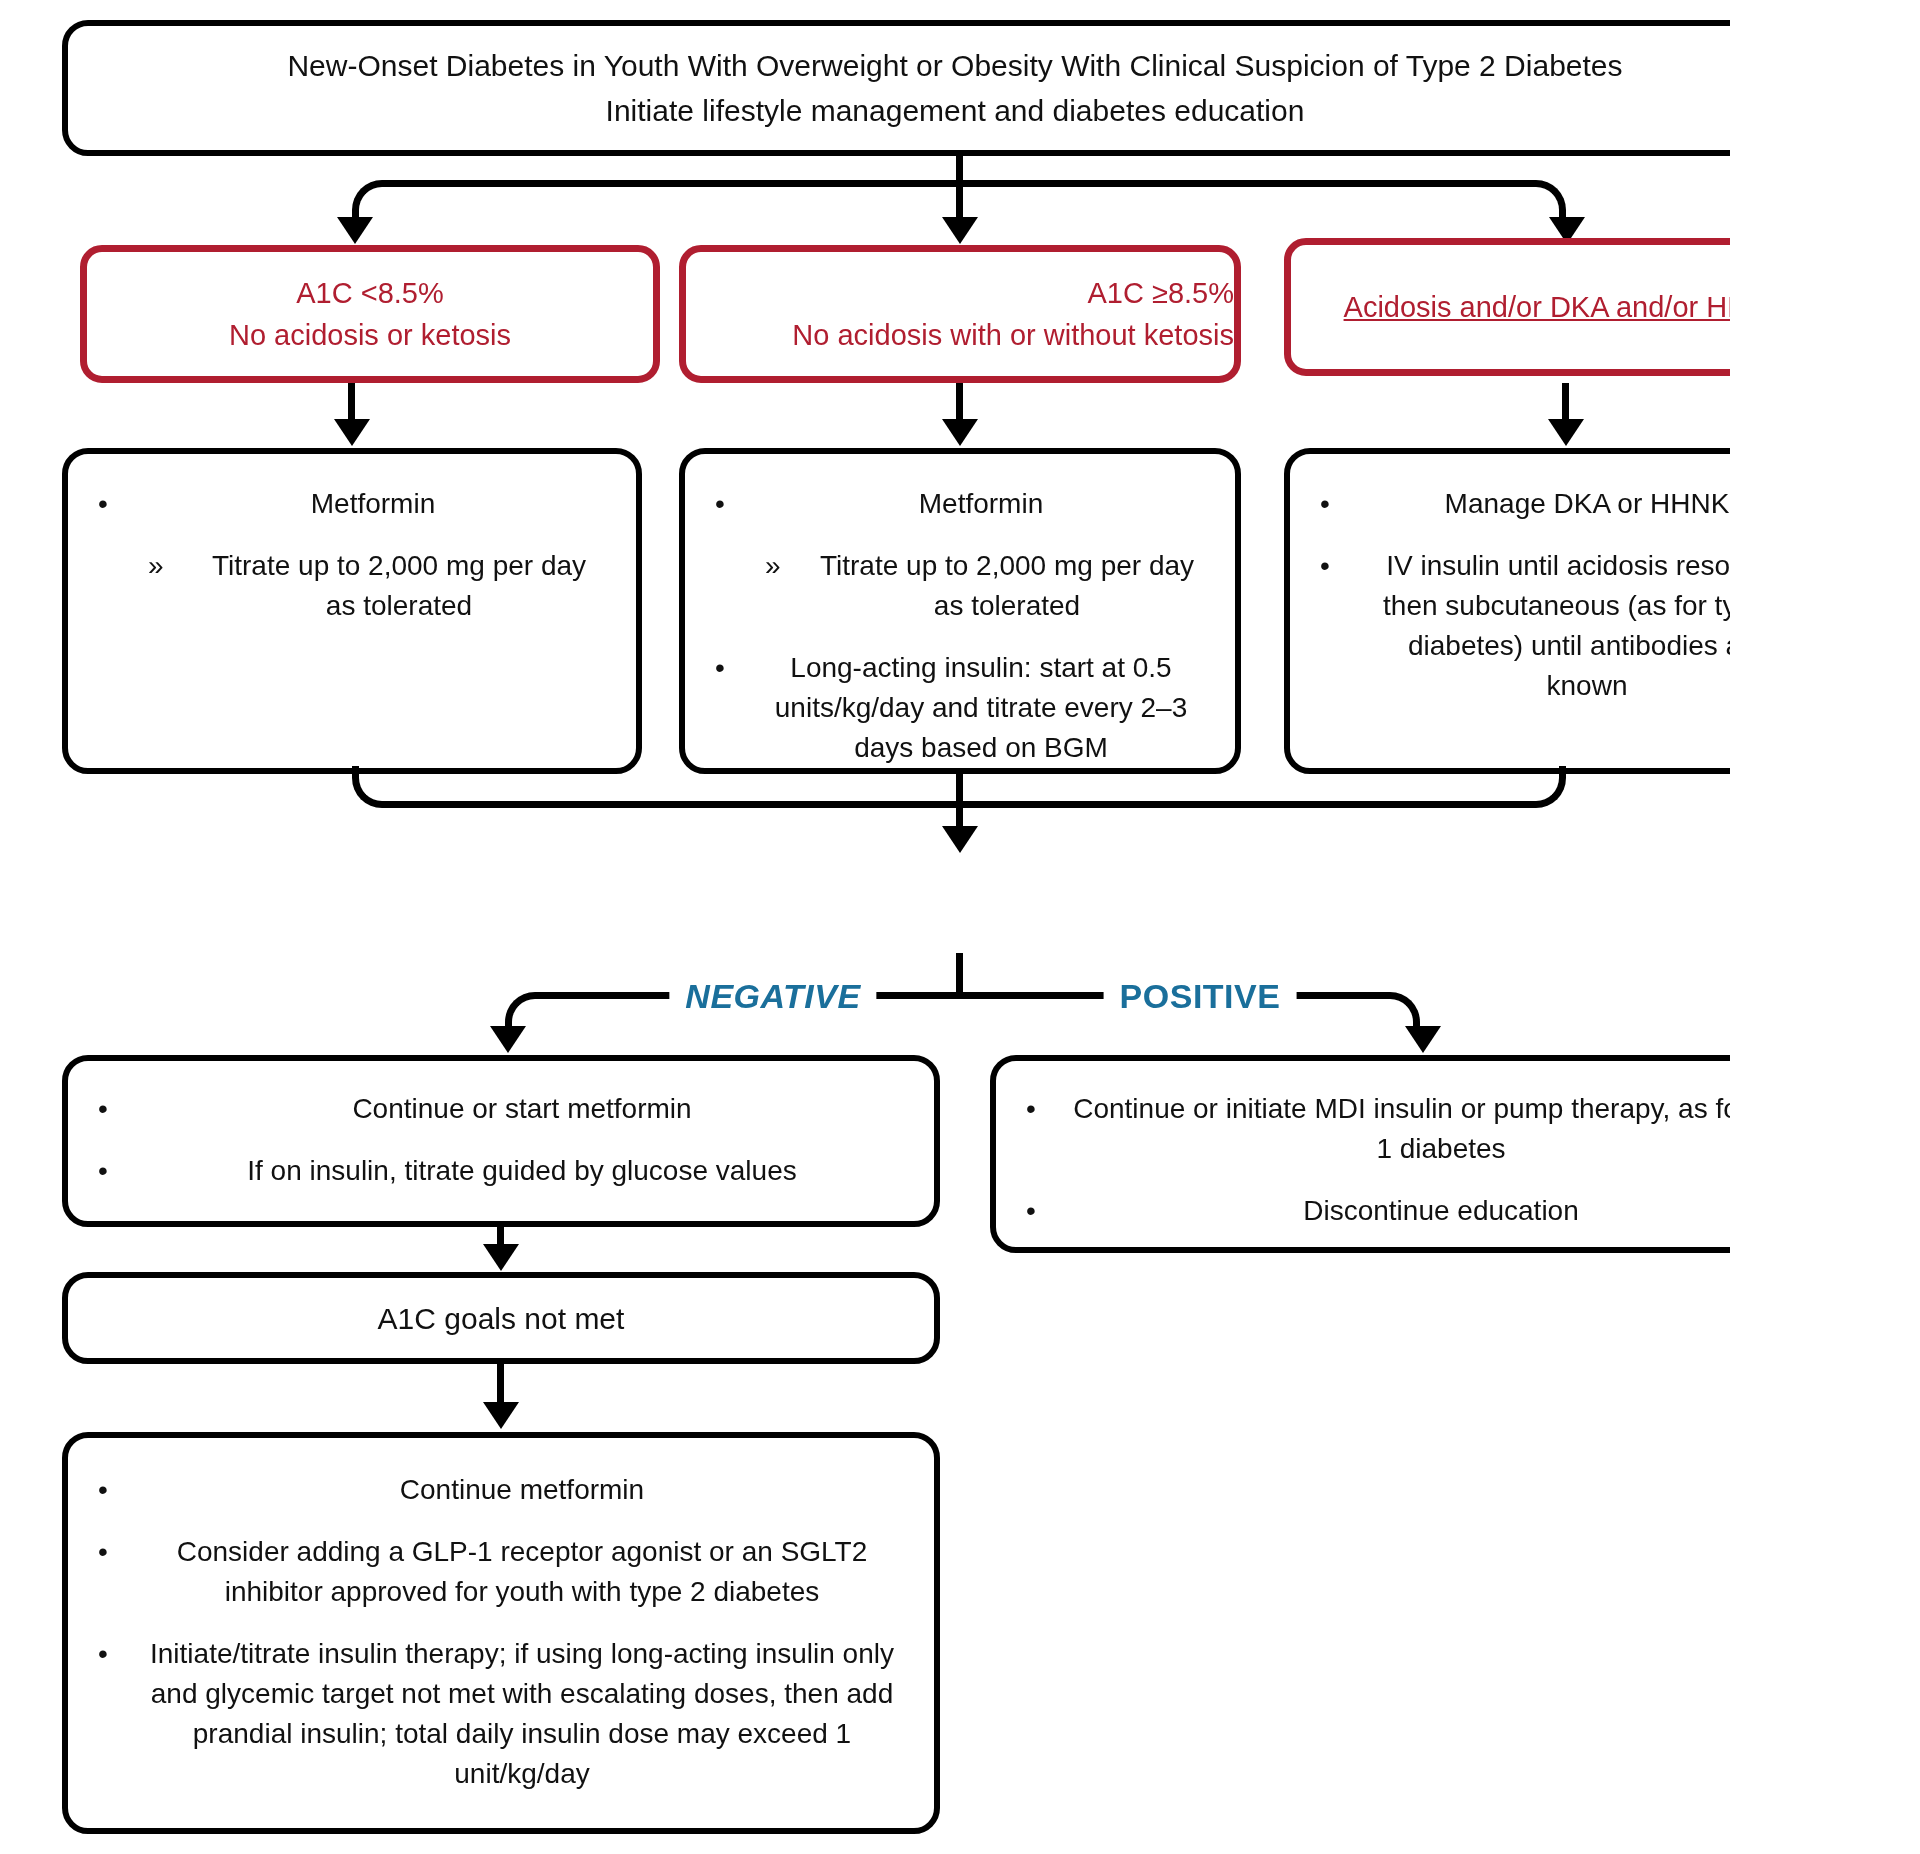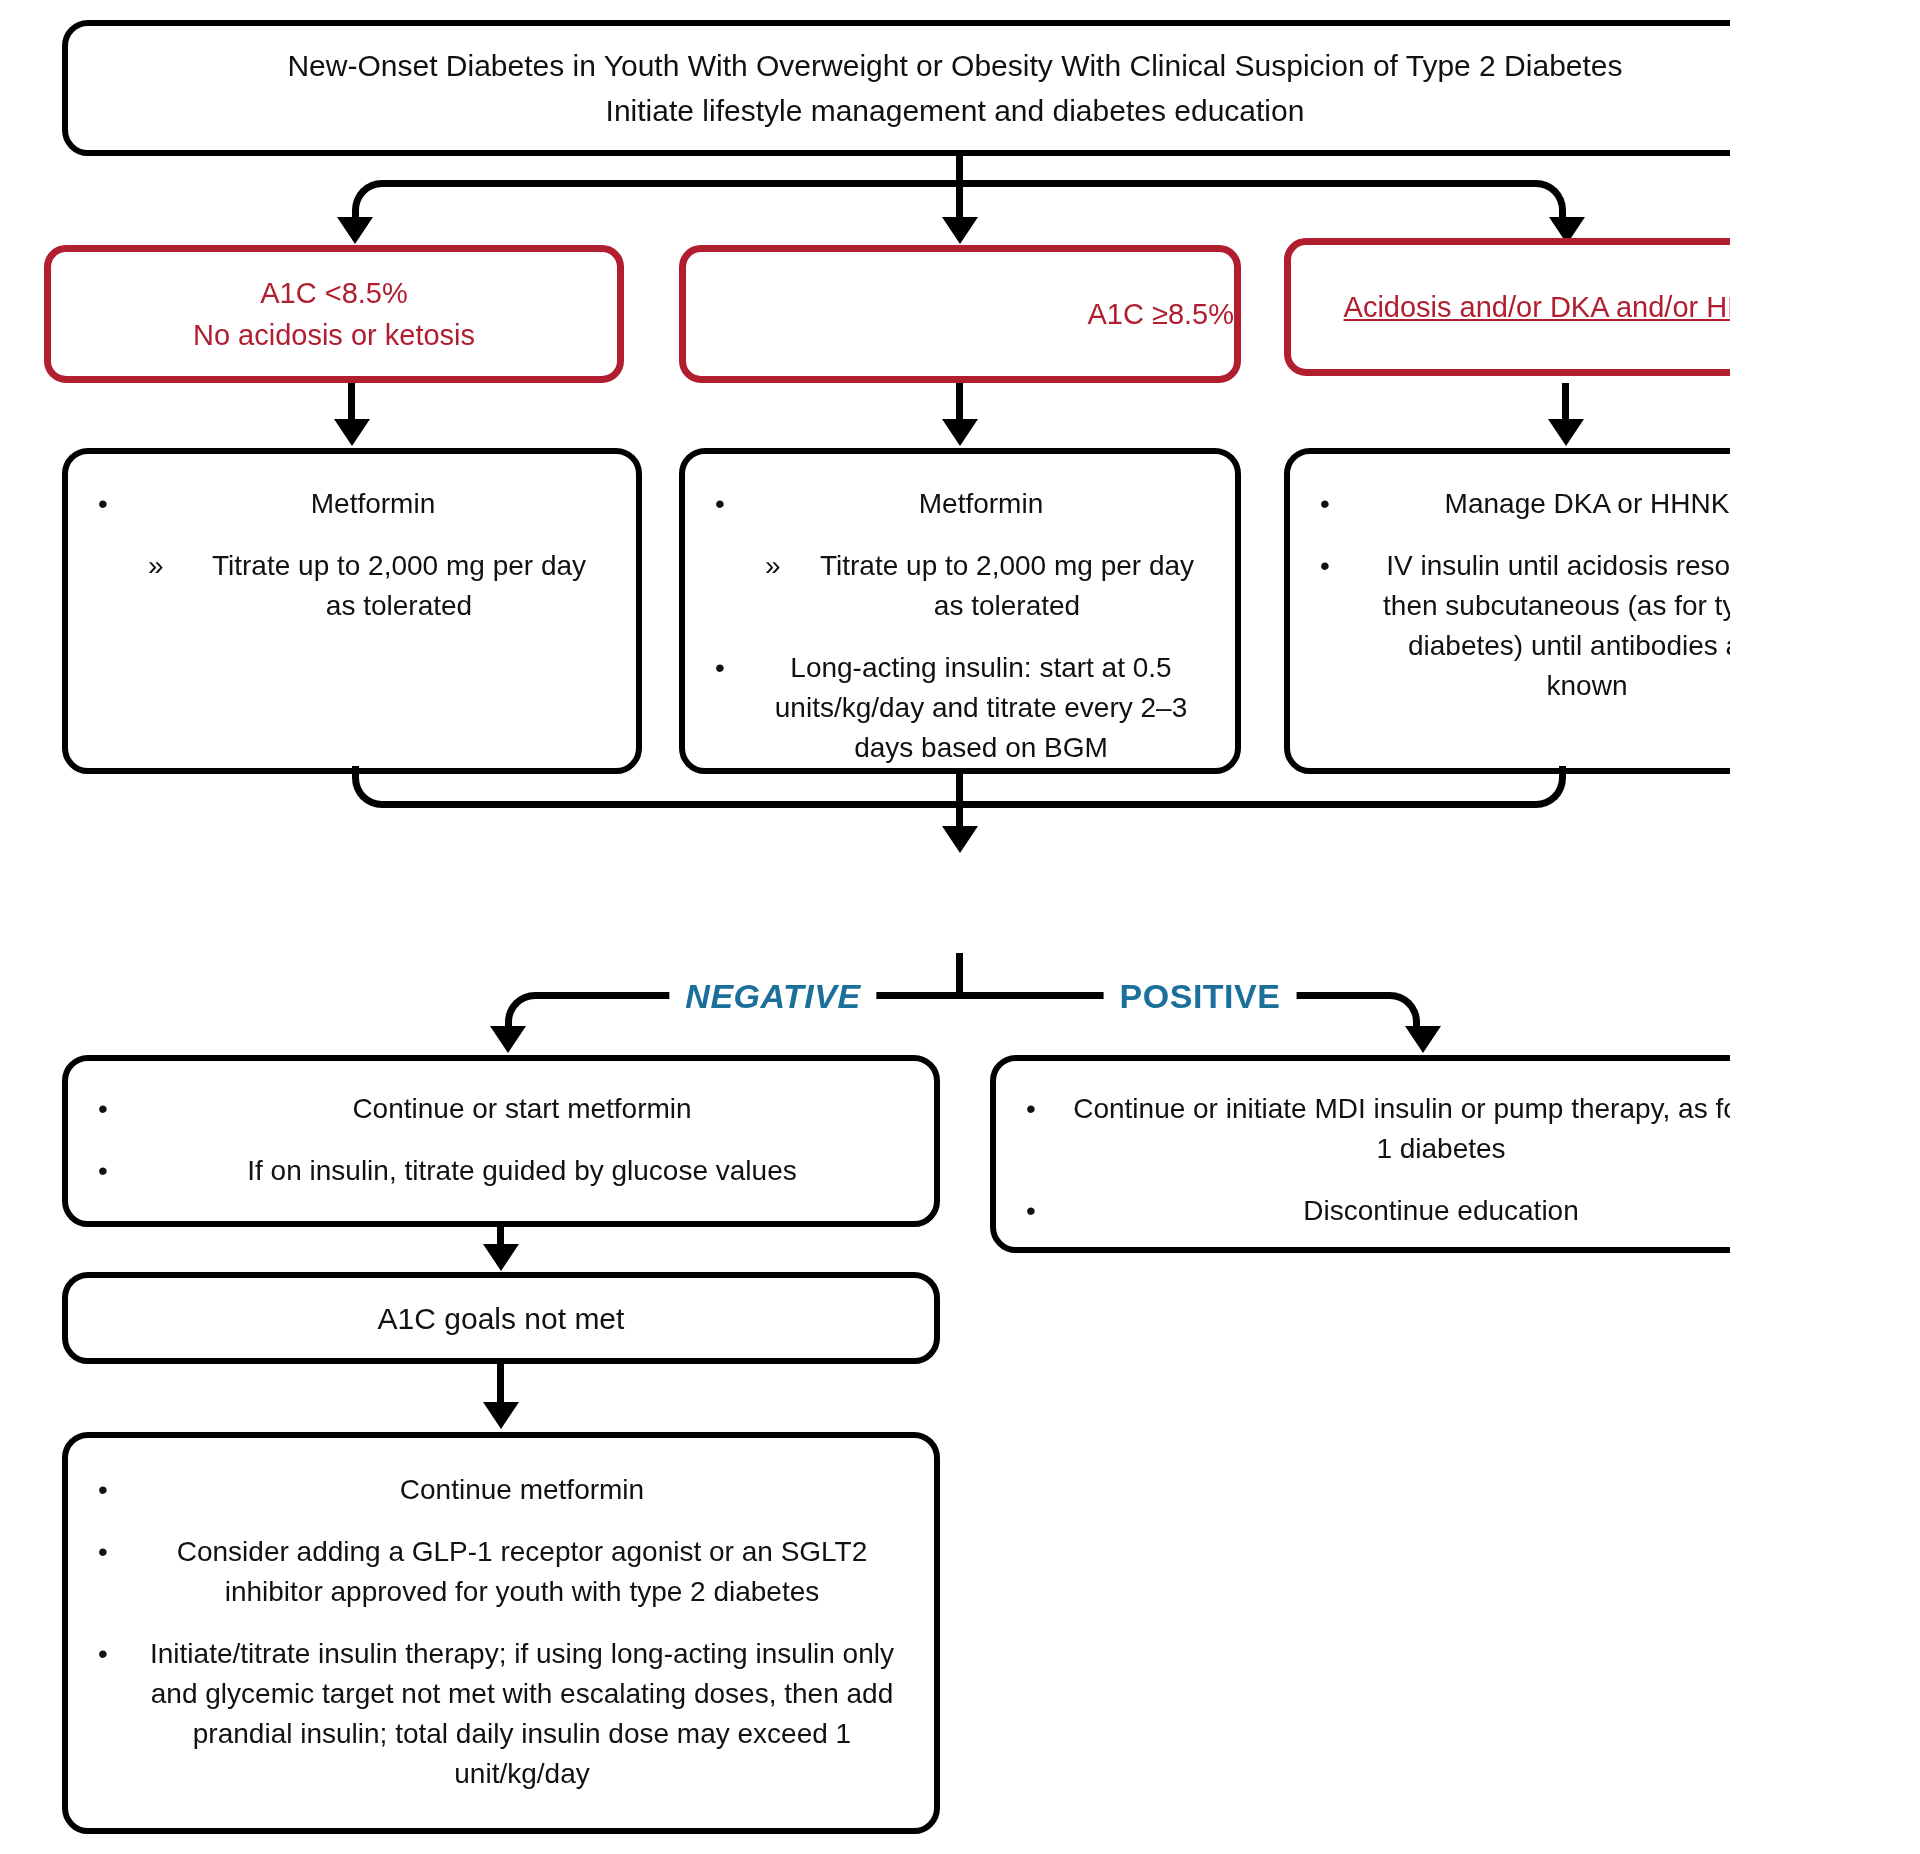--- a/index.html
+++ b/index.html
@@ -53,26 +53,27 @@
     <div class="title">Initiate lifestyle management and diabetes education</div>
   </div>
 
   <div class="abs vline" style="left:956px;top:152px;height:68px;"></div>
   <div class="abs corner-tl" style="left:352px;top:180px;width:608px;height:44px;"></div>
   <div class="abs corner-tr" style="left:960px;top:180px;width:606px;height:44px;"></div>
   <div class="abs arrowhead" style="left:337px;top:217px;"></div>
   <div class="abs arrowhead" style="left:942px;top:217px;"></div>
   <div class="abs arrowhead" style="left:1549px;top:217px;"></div>
 
-  <div class="abs rednode centered" style="left:44px;top:245px;width:580px;height:138px;">
+  <div class="abs rednode centered" style="left:80px;top:245px;width:580px;height:138px;">
     <div class="redtext">A1C &lt;8.5%</div>
     <div class="redtext">No acidosis or ketosis</div>
   </div>
   <div class="abs rednode centered" style="left:679px;top:245px;width:562px;height:138px;align-items:flex-end;">
     <div class="redtext">A1C ≥8.5%</div>
+    <div class="redtext">No acidosis with or without ketosis</div>
   </div>
   <div class="abs rednode centered" style="left:1284px;top:238px;width:564px;height:138px;text-decoration:underline;">
     <div class="redtext">Acidosis and/or DKA and/or HHNK</div>
   </div>
 
   <div class="abs vline" style="left:348px;top:383px;height:40px;"></div>
   <div class="abs arrowhead" style="left:334px;top:419px;"></div>
   <div class="abs vline" style="left:956px;top:383px;height:40px;"></div>
   <div class="abs arrowhead" style="left:942px;top:419px;"></div>
   <div class="abs vline" style="left:1562px;top:383px;height:40px;"></div>

